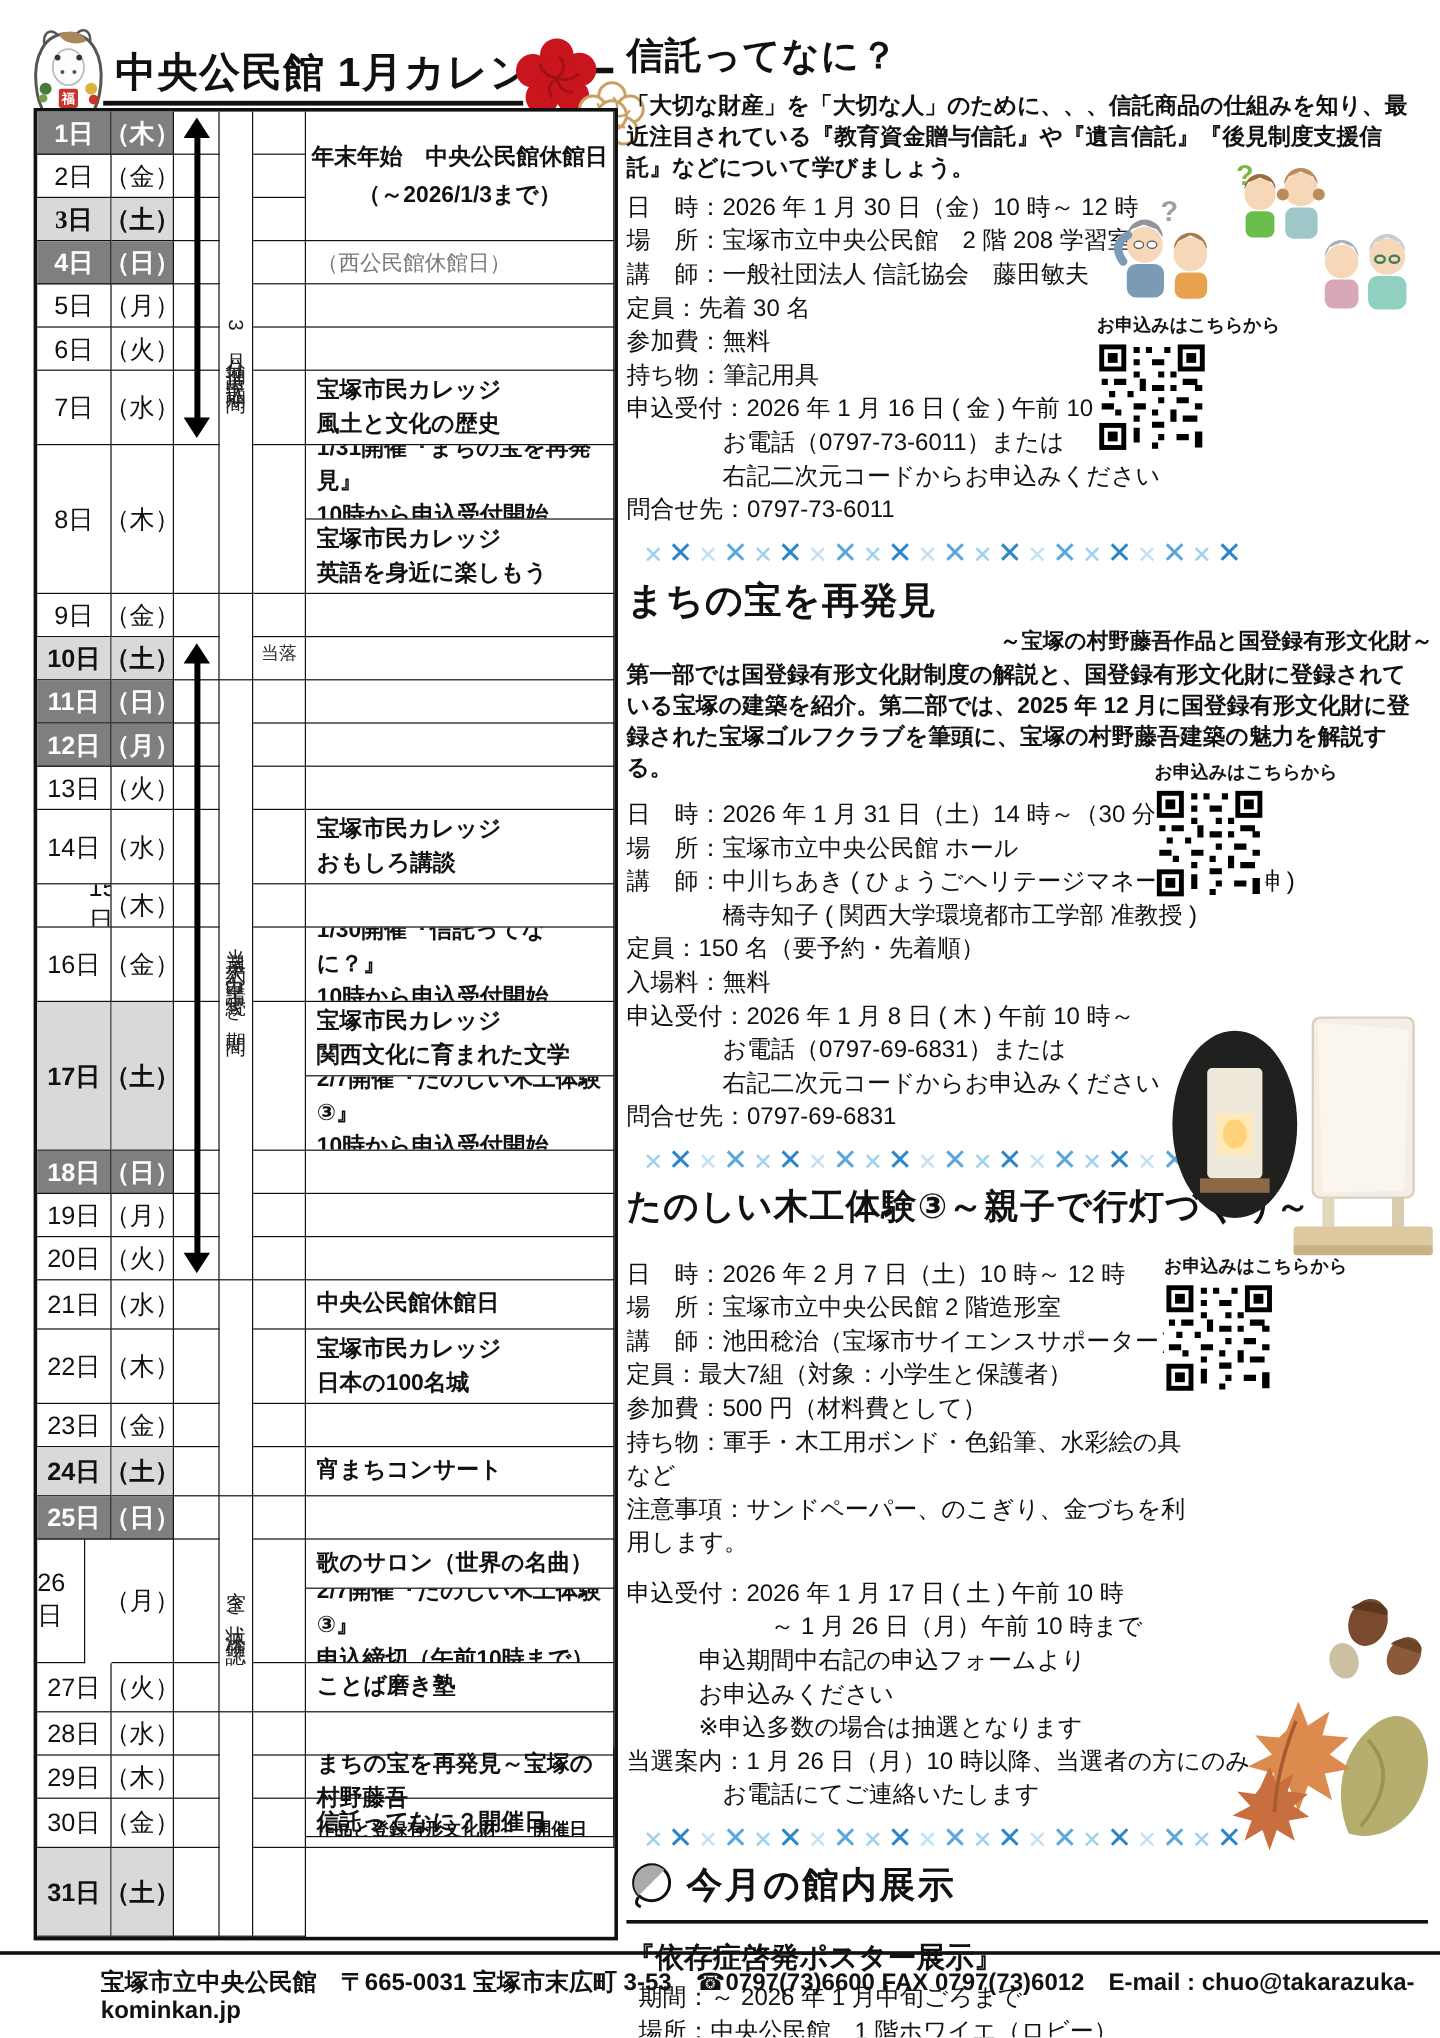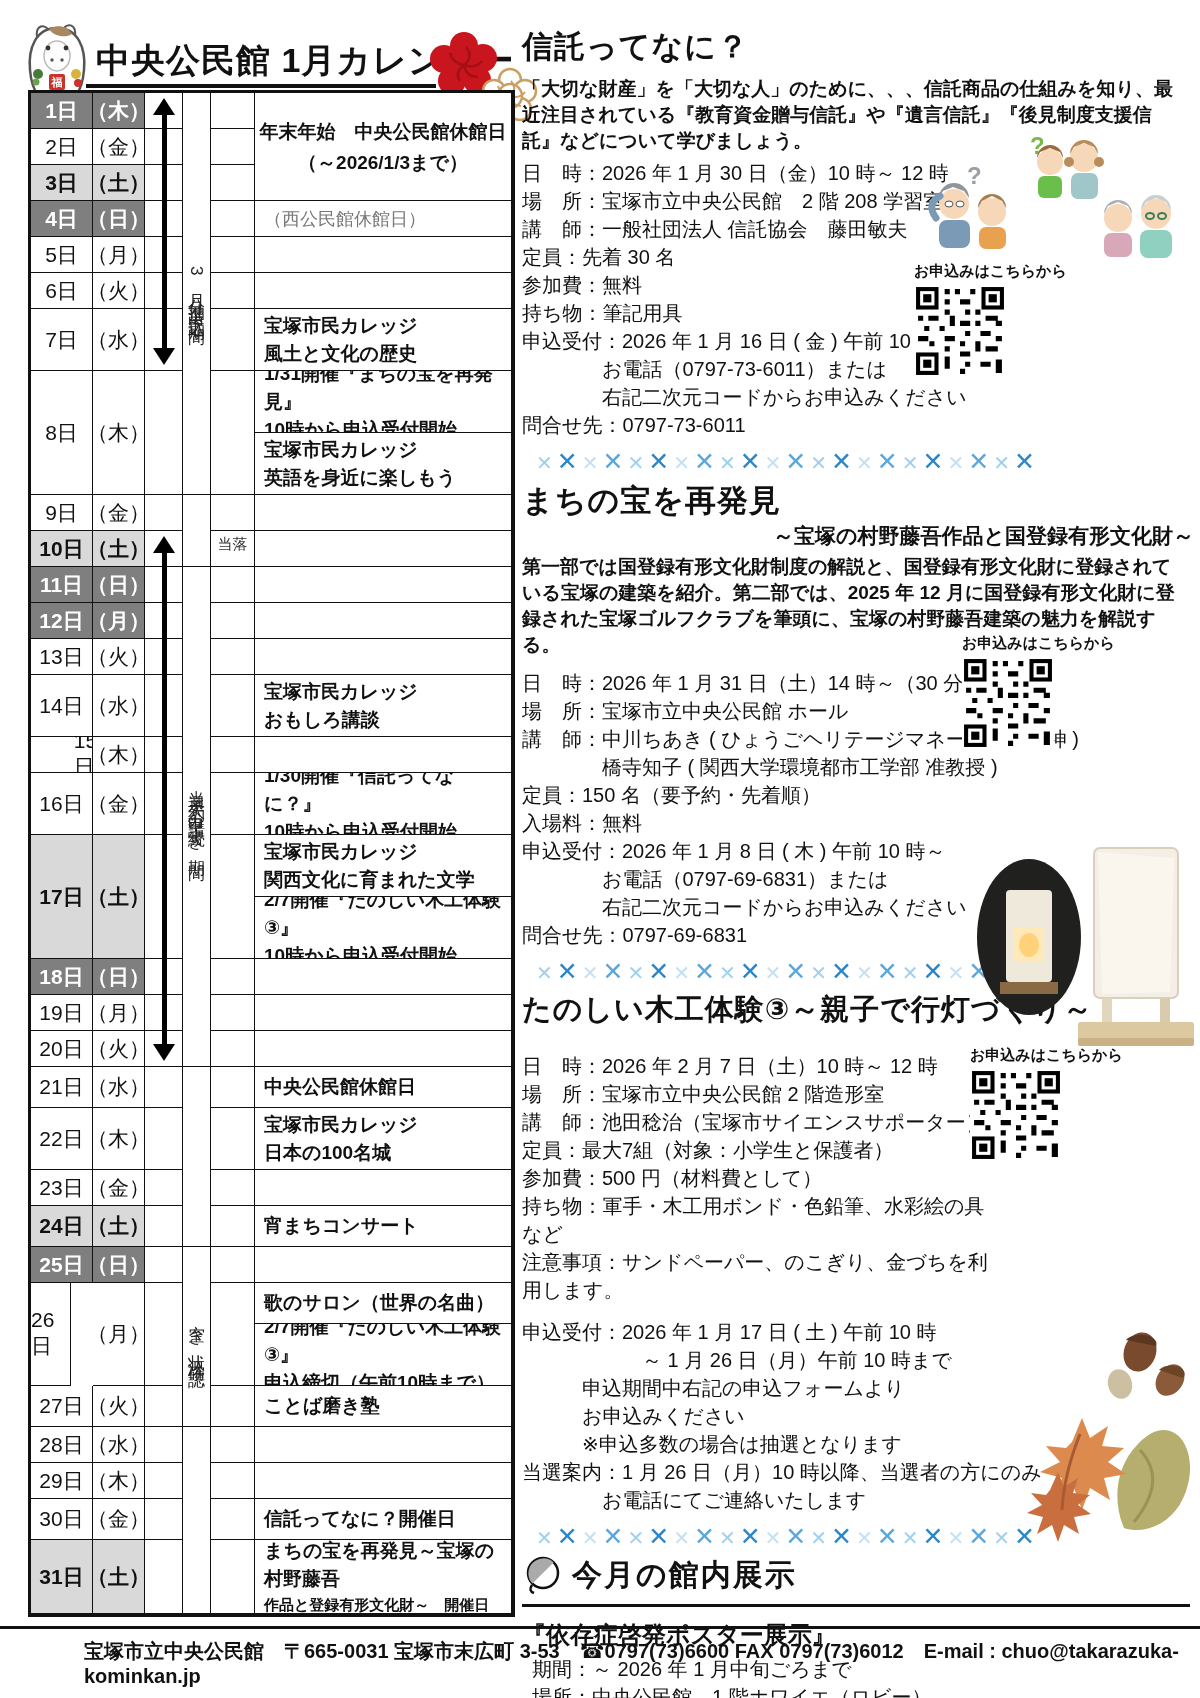--- a/index.html
+++ b/index.html
@@ -26,21 +26,21 @@
   .c-event.gray{color:#777;font-weight:500;font-size:18px;}
   .c-event .ev-sub{font-size:15px;line-height:24px;}
   .arrow-bar{position:absolute;width:5px;background:#000;}
   .ah{position:absolute;width:0;height:0;border-left:11px solid transparent;border-right:11px solid transparent;}
   .ah.up{border-bottom:17px solid #000;}
   .ah.down{border-top:17px solid #000;}
   
   .rightcol{position:absolute;left:522px;top:26px;width:676px;}
   .sec-title{font-size:31px;font-weight:900;margin:0 0 8px 0;letter-spacing:1px;}
   .sec-title.small{font-size:29px;}
-  .subtitle{font-size:21px;font-weight:800;text-align:right;margin:0 4px 4px 0;}
+  .subtitle{font-size:18px;font-weight:800;text-align:right;margin:0 4px 4px 0;}
   .body-text{font-size:19px;font-weight:600;line-height:1.38;margin:0 0 4px 0;white-space:pre-line;width:660px;}
   .detail{font-size:20px;font-weight:500;line-height:1.4;white-space:pre-line;margin:0;}
   .gap6{height:6px;} .gap14{height:14px;}
   .x-divider{font-size:25px;font-weight:800;letter-spacing:4px;line-height:1;margin:10px 0 6px 14px;white-space:nowrap;}
   .x-divider span:nth-child(4n+1){color:#9fd0ee;font-size:20px;}
   .x-divider span:nth-child(4n+2){color:#2a86c8;}
   .x-divider span:nth-child(4n+3){color:#c3e0f4;font-size:20px;}
   .x-divider span:nth-child(4n+4){color:#5aa7dc;}
   .qr-block{position:absolute;width:160px;text-align:left;}
   .qr-label{font-size:15px;font-weight:800;margin-bottom:4px;}
@@ -130,21 +130,21 @@
       <div class="cc c-plain" style="left: 114px; top: 0px; width: 38px; height: 36px;"></div>
       <div class="cc c-plain c-result" style="left: 180px; top: 0px; width: 44px; height: 36px;"></div>
       <div class="cc c-event center" style="left: 224px; top: 0px; width: 257px; height: 108px;">
         <div>年末年始　中央公民館休館日</div>
         <div>（～2026/1/3まで）</div>
       </div>
       <div class="cc c-date" style="left: 0px; top: 36px; width: 62px; height: 36px;">2日</div>
       <div class="cc c-day" style="left: 62px; top: 36px; width: 52px; height: 36px;">（金）</div>
       <div class="cc c-plain" style="left: 114px; top: 36px; width: 38px; height: 36px;"></div>
       <div class="cc c-plain c-result" style="left: 180px; top: 36px; width: 44px; height: 36px;"></div>
-      <div class="cc c-date s-light" style="left: 0px; top: 72px; width: 62px; height: 36px;">3日</div>
+      <div class="cc c-date s-light" style="left: 0px; top: 72px; width: 62px; height: 36px; font-family: Liberation Serif, serif;">3日</div>
       <div class="cc c-day s-light" style="left: 62px; top: 72px; width: 52px; height: 36px;">（土）</div>
       <div class="cc c-plain" style="left: 114px; top: 72px; width: 38px; height: 36px;"></div>
       <div class="cc c-plain c-result" style="left: 180px; top: 72px; width: 44px; height: 36px;"></div>
       <div class="cc c-date s-dark" style="left: 0px; top: 108px; width: 62px; height: 36px;">4日</div>
       <div class="cc c-day s-dark" style="left: 62px; top: 108px; width: 52px; height: 36px;">（日）</div>
       <div class="cc c-plain" style="left: 114px; top: 108px; width: 38px; height: 36px;"></div>
       <div class="cc c-plain c-result" style="left: 180px; top: 108px; width: 44px; height: 36px;"></div>
       <div class="cc c-event gray" style="left: 224px; top: 108px; width: 257px; height: 36px;">
         <div>（西公民館休館日）</div>
       </div>
@@ -315,21 +315,21 @@
       <div class="cc c-day" style="left: 62px; top: 1406px; width: 52px; height: 41px;">（金）</div>
       <div class="cc c-plain" style="left: 114px; top: 1406px; width: 38px; height: 41px;"></div>
       <div class="cc c-plain c-result" style="left: 180px; top: 1406px; width: 44px; height: 41px;"></div>
       <div class="cc c-event " style="left: 224px; top: 1406px; width: 257px; height: 41px;">
         <div>信託ってなに？開催日</div>
       </div>
       <div class="cc c-date s-light" style="left: 0px; top: 1447px; width: 62px; height: 74px;">31日</div>
       <div class="cc c-day s-light" style="left: 62px; top: 1447px; width: 52px; height: 74px;">（土）</div>
       <div class="cc c-plain" style="left: 114px; top: 1447px; width: 38px; height: 74px;"></div>
       <div class="cc c-plain c-result" style="left: 180px; top: 1447px; width: 44px; height: 74px;"></div>
-      <div class="cc c-event sub" style="left: 224px; top: 1447px; width: 257px; height: 74px;">
+      <div class="cc c-event sub" style="left: 224px; top: 1364px; width: 257px; height: 74px; justify-content: space-between;">
         <div>まちの宝を再発見～宝塚の村野藤吾</div>
         <div class="ev-sub">作品と登録有形文化財～　開催日</div>
       </div>
       <div class="cc c-period" style="left: 152px; top: 0px; width: 28px; height: 402px;">3月分抽選申込期間</div>
       <div class="cc c-period" style="left: 152px; top: 402px; width: 28px; height: 72px;"></div>
       <div class="cc c-period" style="left: 152px; top: 474px; width: 28px; height: 500px;">当選予約分申請手続き期間</div>
       <div class="cc c-period" style="left: 152px; top: 974px; width: 28px; height: 180px;"></div>
       <div class="cc c-period" style="left: 152px; top: 1154px; width: 28px; height: 180px;">空き状況確認</div>
       <div class="cc c-period" style="left: 152px; top: 1334px; width: 28px; height: 187px;"></div>
       <div class="arrow-bar" style="left: 131px; top: 18px; height: 239px;"></div>

